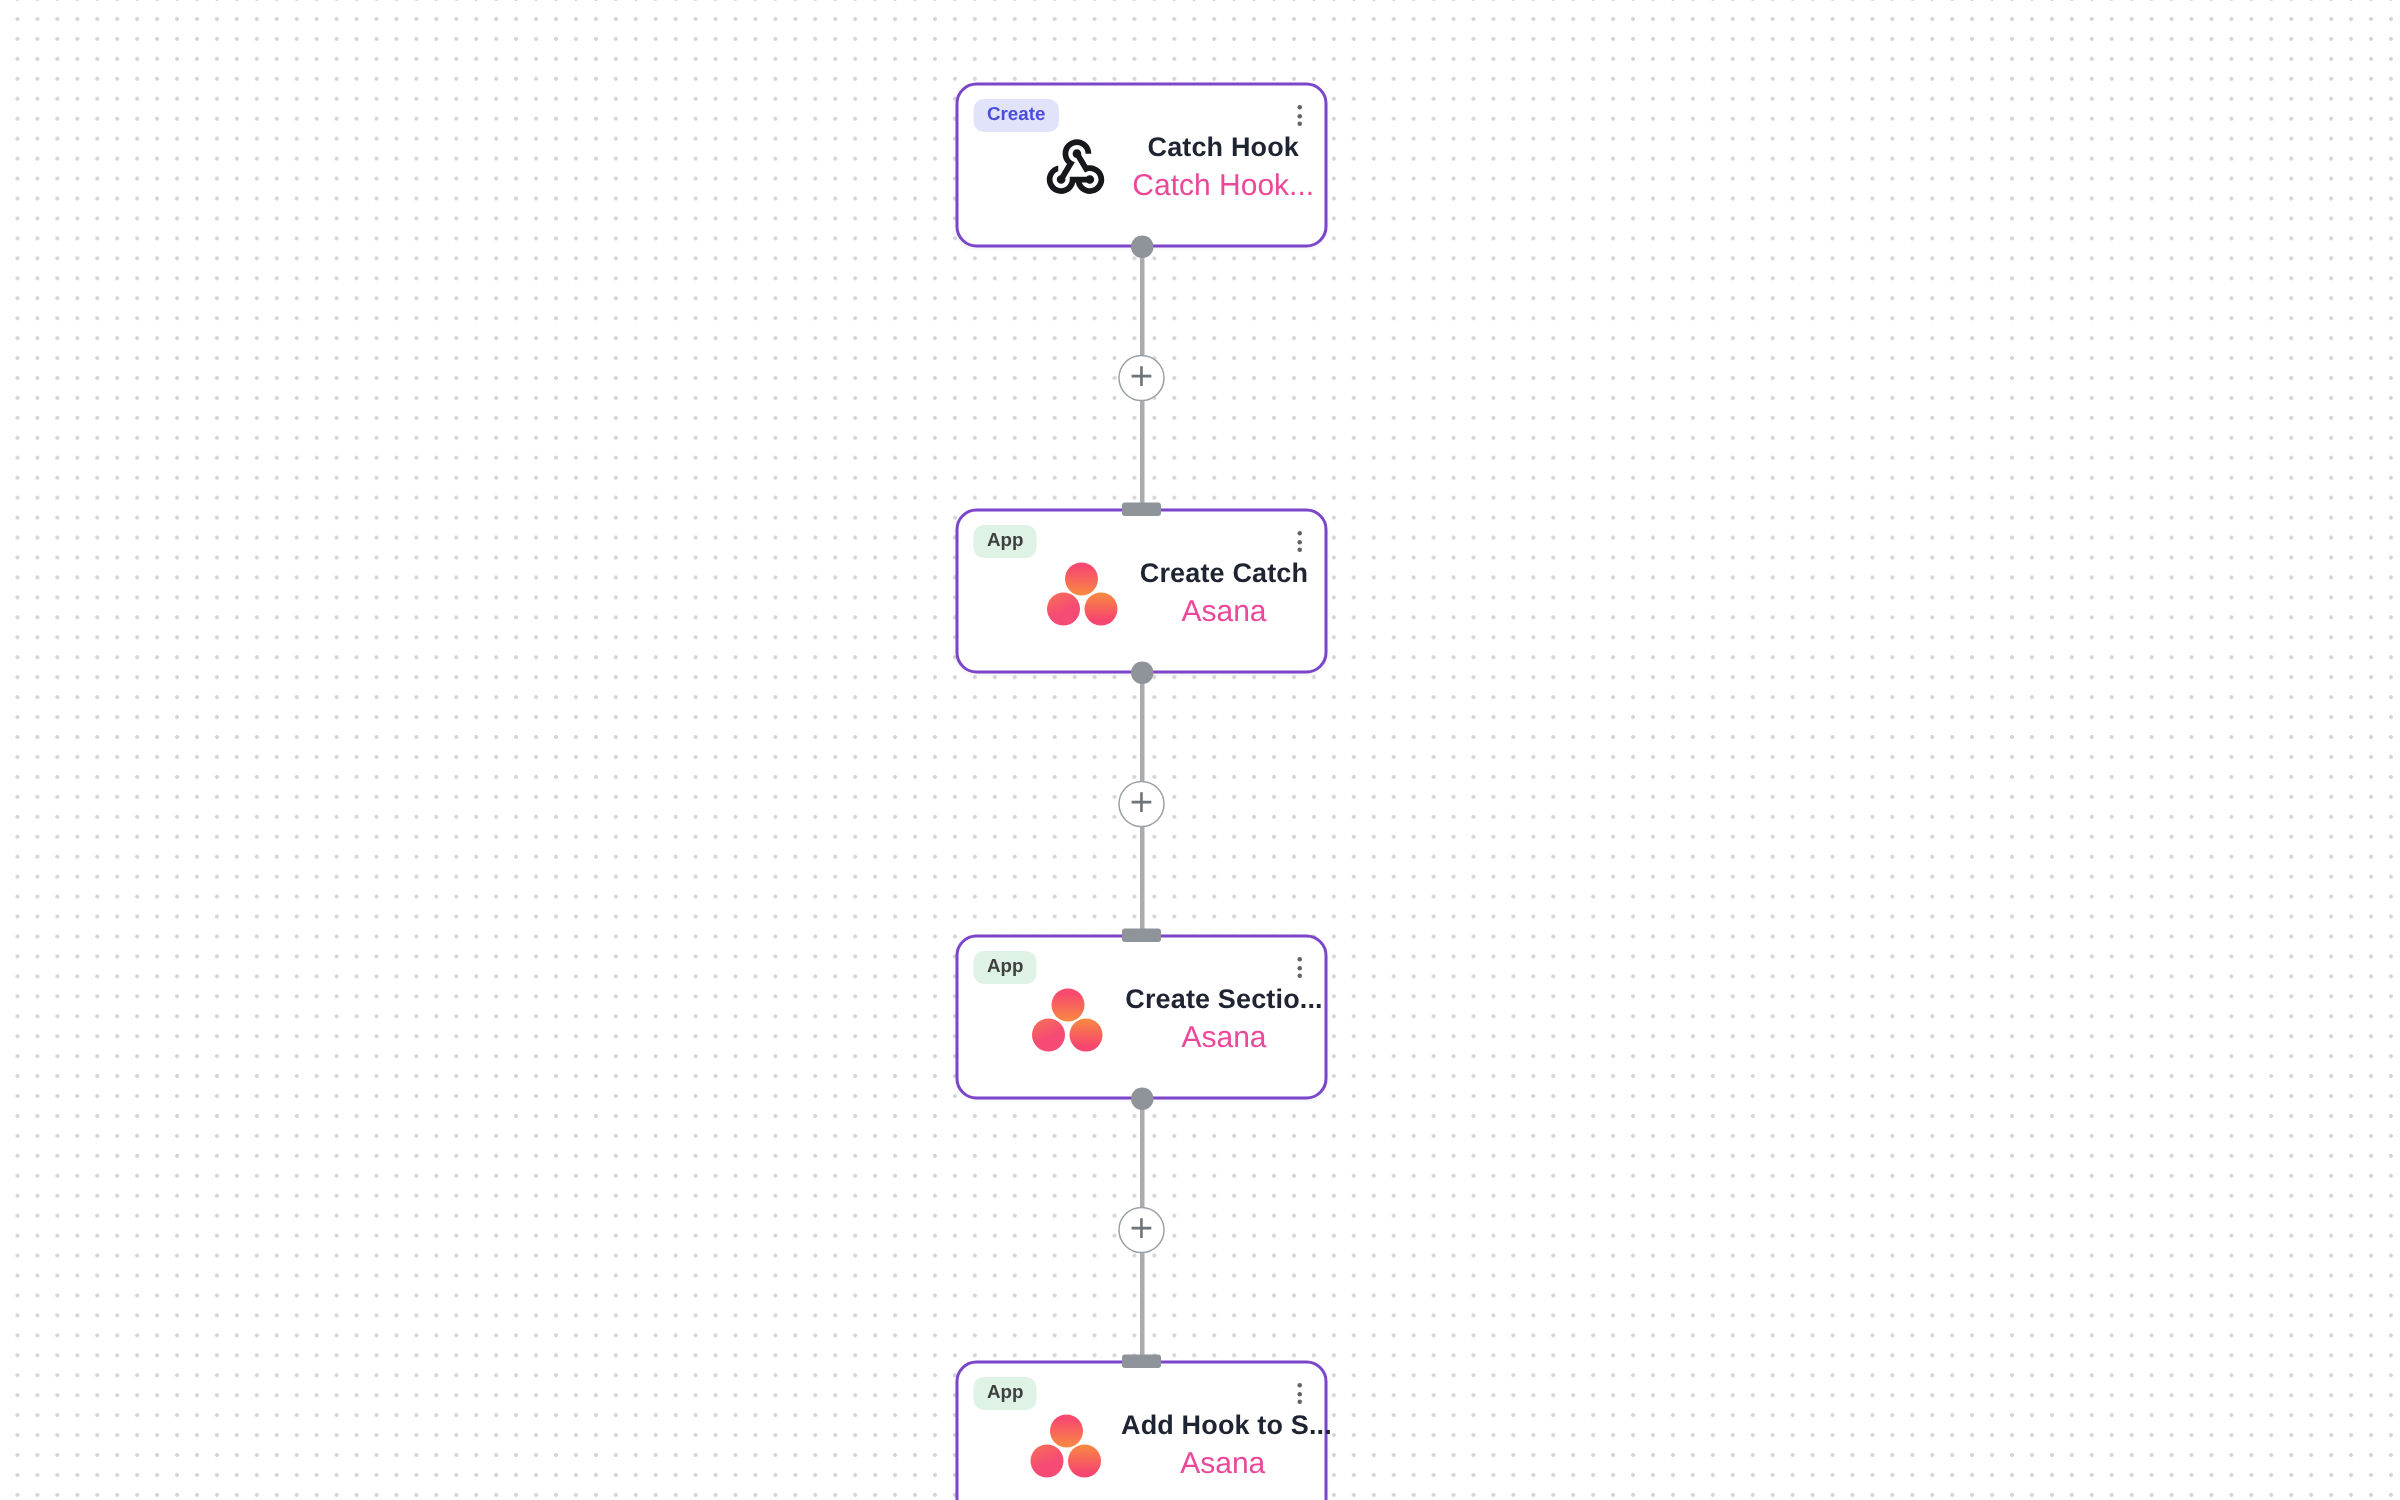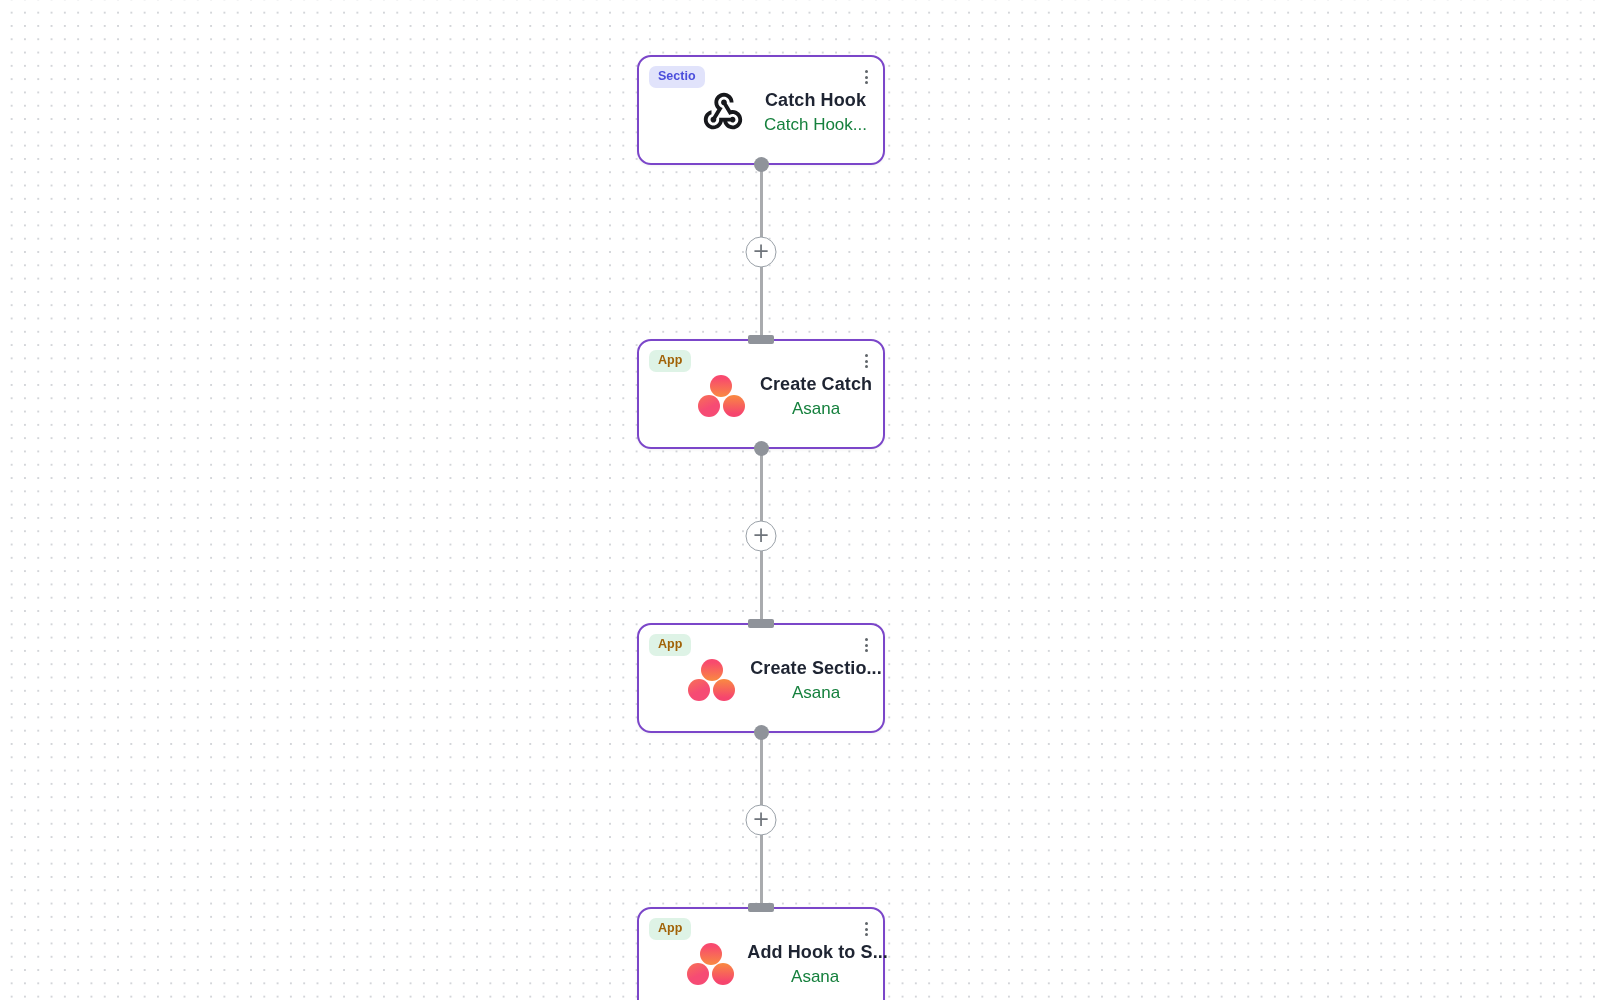--- a/index.html
+++ b/index.html
@@ -41,21 +41,21 @@
     position: absolute;
     top: 9px;
     left: 10px;
     font-size: 12.5px;
     font-weight: 600;
     padding: 3px 9px 4px 9px;
     border-radius: 7px;
     line-height: 1.2;
   }
   .badge.trigger { background: #e1e3fb; color: #4b4edc; }
-  .badge.app     { background: #def3e6; color: #a16207; }
+  .badge.app     { background: #def3e6; color: #404040; }
 
   .menu {
     position: absolute;
     top: 11px;
     right: 13px;
     display: flex;
     flex-direction: column;
     align-items: center;
     gap: 2.5px;
     padding: 2px;
@@ -86,22 +86,22 @@
 
   .texts { text-align: center; min-width: 110px; }
   .title {
     font-size: 18px;
     font-weight: 700;
     color: #1e2432;
     white-space: nowrap;
     letter-spacing: 0.1px;
   }
   .subtitle {
-    font-size: 17px;
-    color: #15803d;
+    font-size: 20px;
+    color: #ec4899;
     margin-top: 4px;
     white-space: nowrap;
   }
 
   
   .webhook svg { width: 46px; height: 46px; display: block; }
 
   .asana { position: relative; width: 47px; height: 43px; }
   .asana i { position: absolute; width: 22px; height: 22px; border-radius: 50%; }
   .asana .c-top { left: 12.5px; top: 0;   background: linear-gradient(180deg, #f84a6e 15%, #f98a41 100%); }
@@ -165,21 +165,21 @@
     padding: 0 0 2px 0;
     cursor: pointer;
   }
 </style>
 </head>
 <body>
 
 <div class="flow">
 
   <div class="node">
-    <span class="badge trigger">Sectio</span>
+    <span class="badge trigger">Create</span>
     <button class="menu" aria-label="step menu">
         <i></i>
         <i></i>
         <i></i>
       </button>
     <div class="row">
       <span class="webhook">
         <svg viewBox="0 0 24 24" fill="#17181c" xmlns="http://www.w3.org/2000/svg">
           <path d="M10 15h5.88c.27-.31.67-.5 1.12-.5.83 0 1.5.67 1.5 1.5s-.67 1.5-1.5 1.5c-.44 0-.84-.19-1.12-.5H11.9c-.46 2.28-2.48 4-4.9 4-2.76 0-5-2.24-5-5 0-2.42 1.72-4.44 4-4.9v2.07c-1.16.41-2 1.52-2 2.83 0 1.65 1.35 3 3 3s3-1.35 3-3zm2.5-11c1.65 0 3 1.35 3 3h2c0-2.76-2.24-5-5-5s-5 2.24-5 5c0 1.43.6 2.71 1.55 3.62l-2.35 3.9c-.68.14-1.2.75-1.2 1.48 0 .83.67 1.5 1.5 1.5s1.5-.67 1.5-1.5c0-.16-.02-.31-.07-.45l3.38-5.63C10.49 9.61 9.5 8.42 9.5 7c0-1.65 1.35-3 3-3zM17 13c-.64 0-1.23.2-1.72.54l-3.05-5.07C11.53 8.35 11 7.74 11 7c0-.83.67-1.5 1.5-1.5S14 6.17 14 7c0 .15-.02.29-.06.43l2.19 3.65c.28-.05.57-.08.87-.08 2.76 0 5 2.24 5 5s-2.24 5-5 5c-2.42 0-4.44-1.72-4.9-4h2.07c.41 1.16 1.52 2 2.83 2 1.65 0 3-1.35 3-3s-1.35-3-3-3z"></path>
         </svg>

